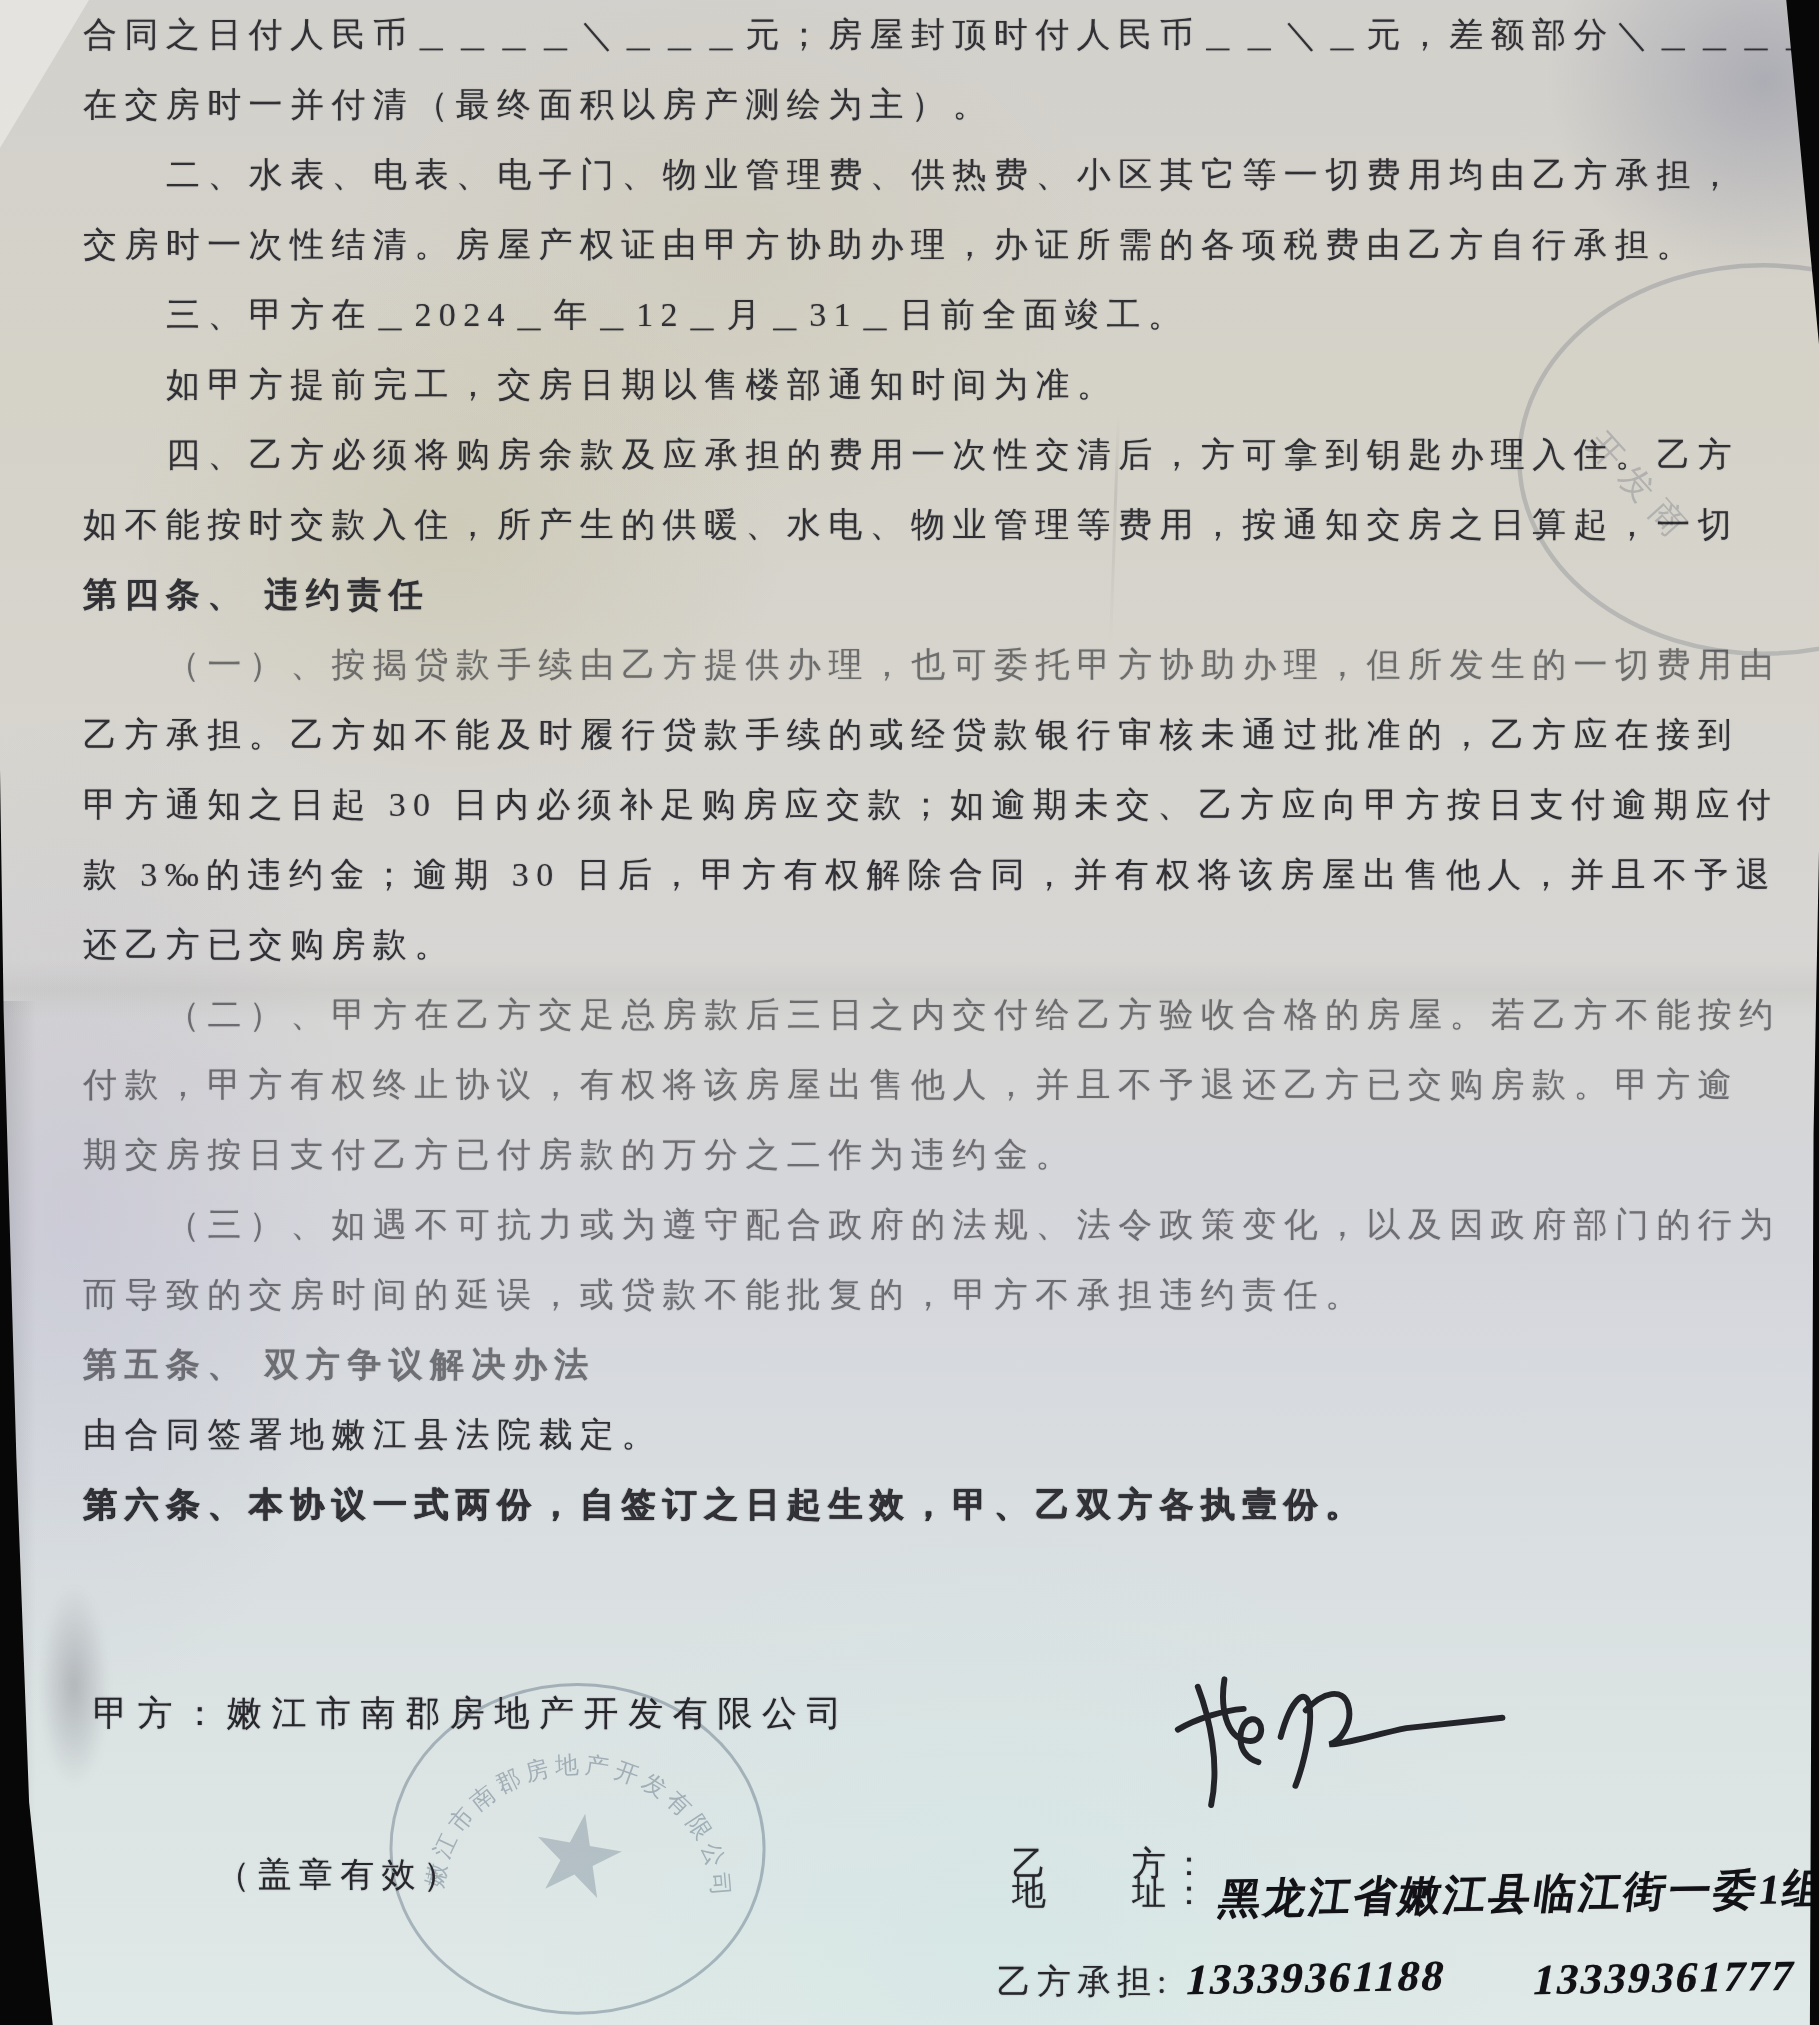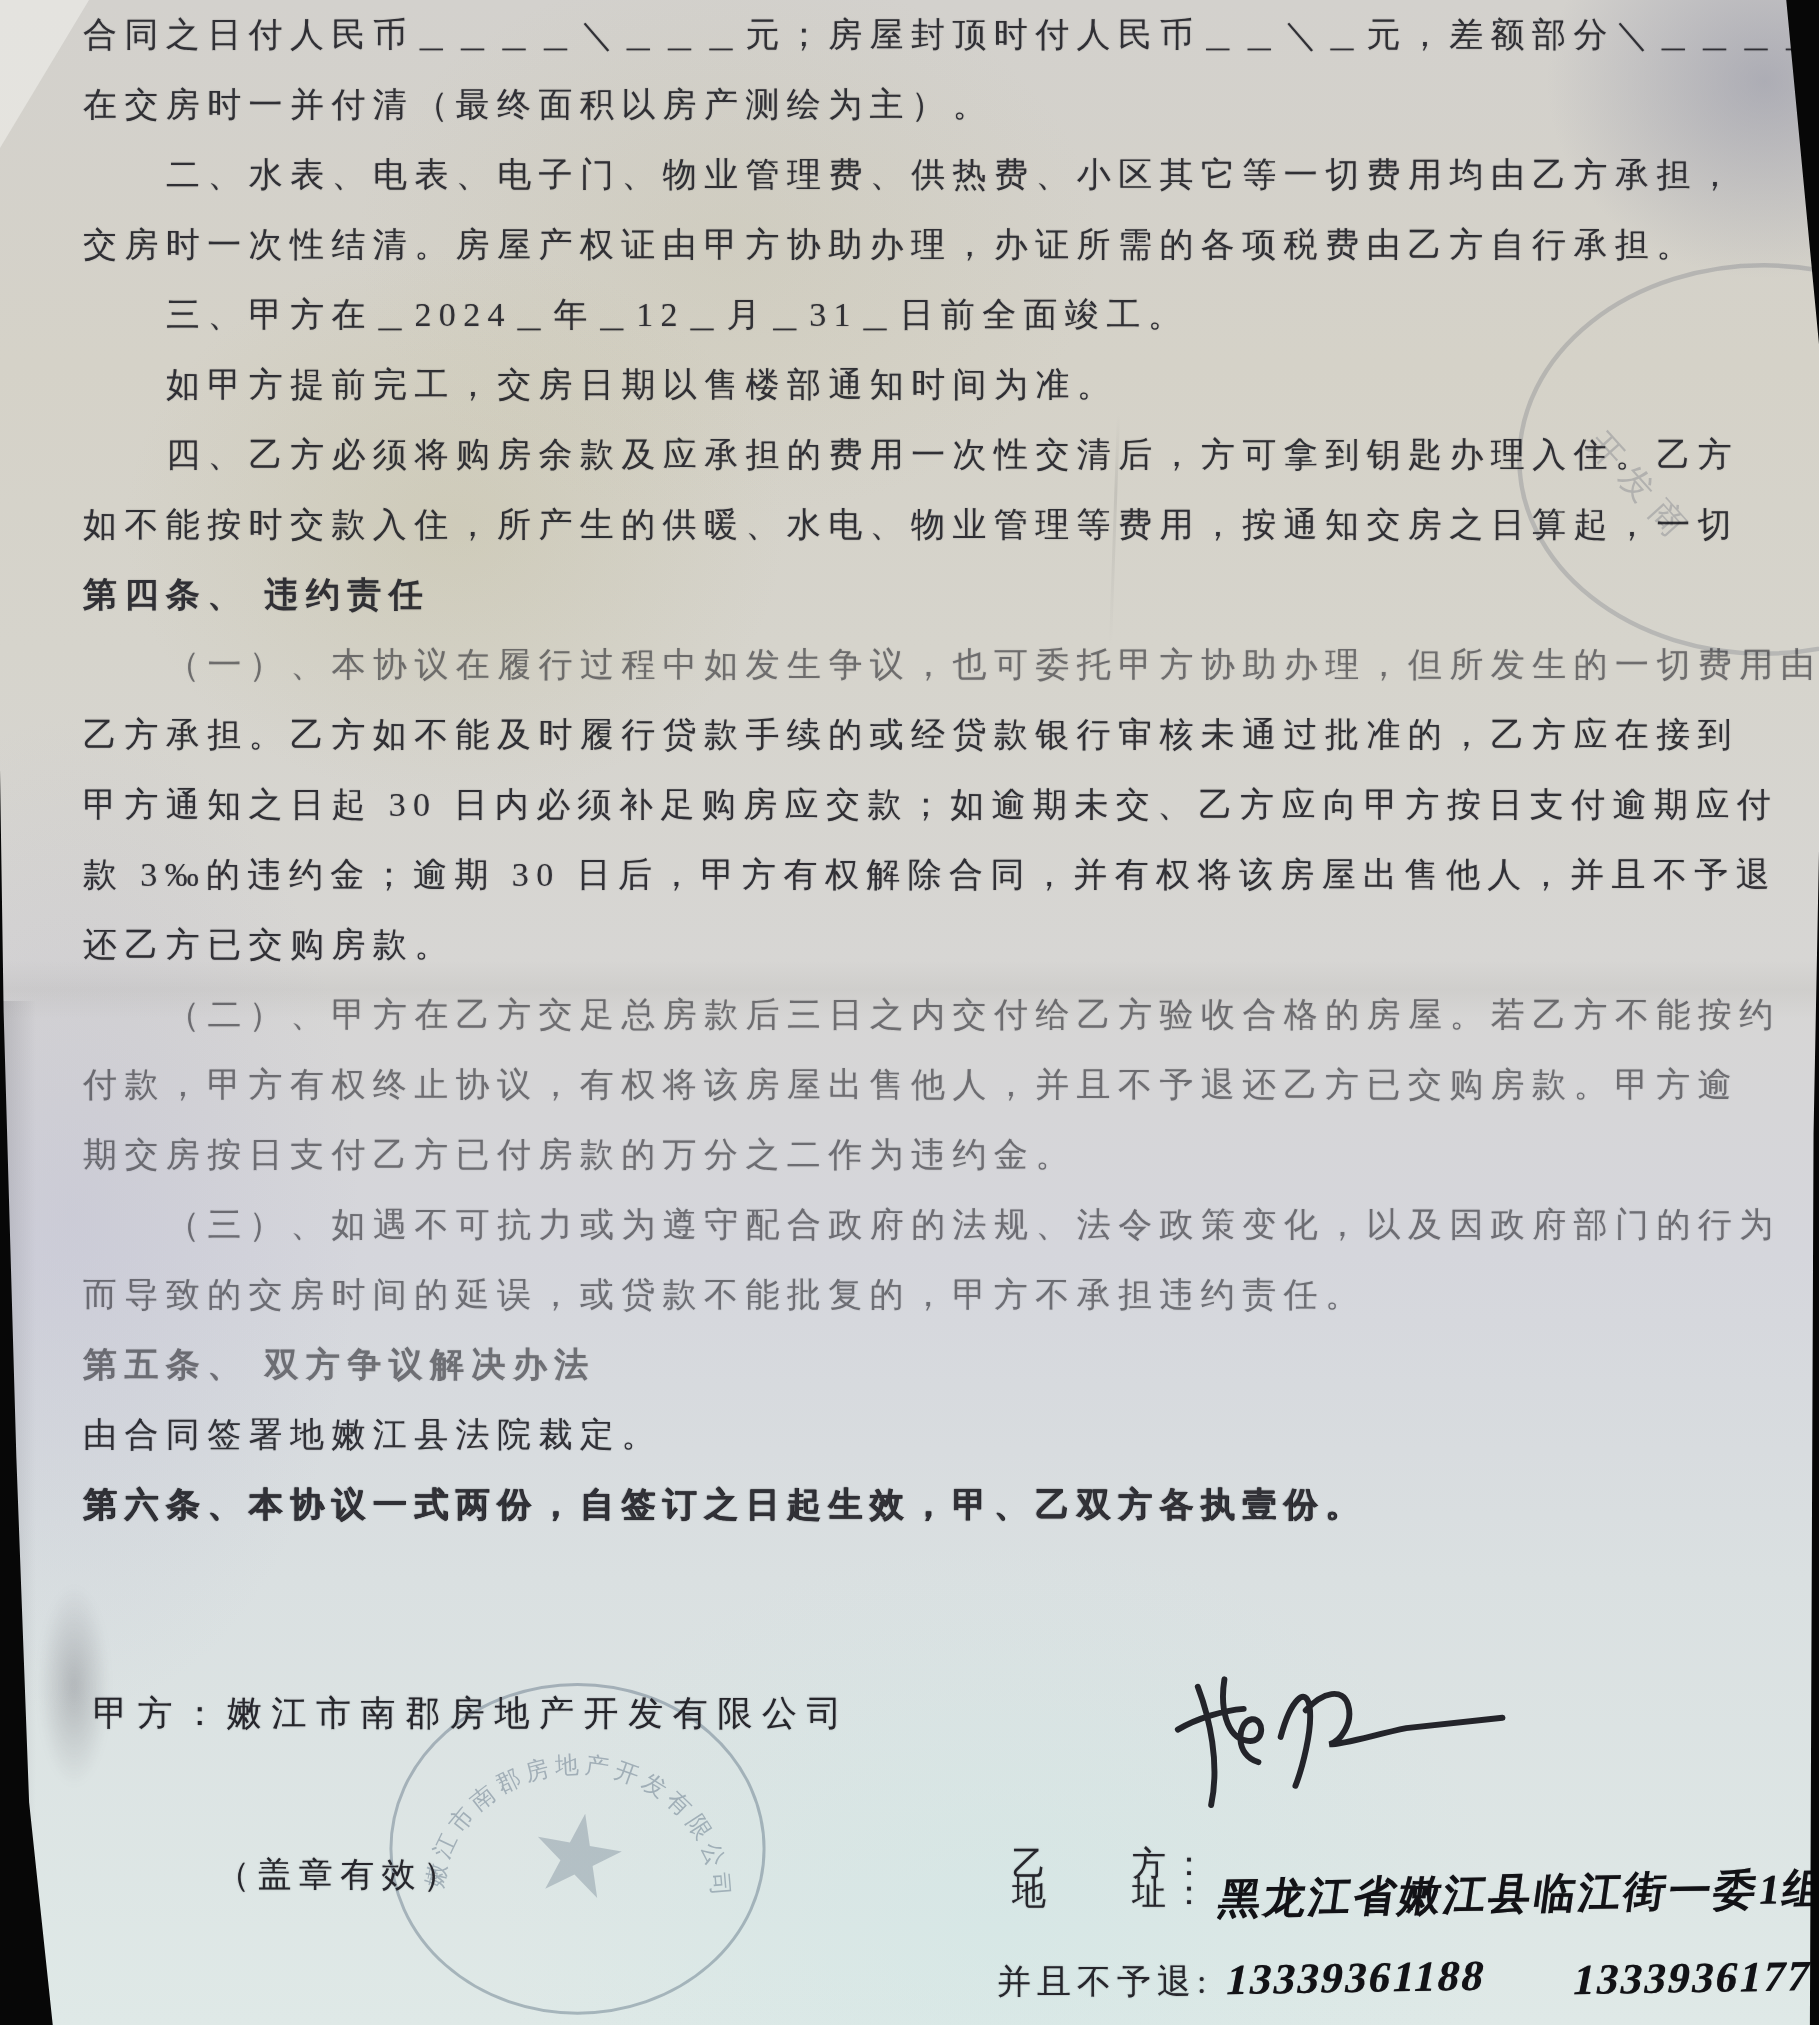--- a/index.html
+++ b/index.html
@@ -90,21 +90,21 @@
   <div class="doc-body">
       <div class="line t1">合同之日付人民币＿＿＿＿＼＿＿＿元；房屋封顶时付人民币＿＿＼＿元，差额部分＼＿＿＿＿元</div>
       <div class="line t1">在交房时一并付清（最终面积以房产测绘为主）。</div>
       <div class="line indent t1">二、水表、电表、电子门、物业管理费、供热费、小区其它等一切费用均由乙方承担，</div>
       <div class="line t1">交房时一次性结清。房屋产权证由甲方协助办理，办证所需的各项税费由乙方自行承担。</div>
       <div class="line indent t1">三、甲方在＿2024＿年＿12＿月＿31＿日前全面竣工。</div>
       <div class="line indent t1">如甲方提前完工，交房日期以售楼部通知时间为准。</div>
       <div class="line indent t1">四、乙方必须将购房余款及应承担的费用一次性交清后，方可拿到钥匙办理入住。乙方</div>
       <div class="line t1">如不能按时交款入住，所产生的供暖、水电、物业管理等费用，按通知交房之日算起，一切</div>
       <div class="line t1 heading">第四条、 违约责任</div>
-      <div class="line indent t2">（一）、本协议在履行过程中如发生争议，也可委托甲方协助办理，但所发生的一切费用由</div>
+      <div class="line indent t2">（一）、按揭贷款手续由乙方提供办理，也可委托甲方协助办理，但所发生的一切费用由</div>
       <div class="line t1">乙方承担。乙方如不能及时履行贷款手续的或经贷款银行审核未通过批准的，乙方应在接到</div>
       <div class="line t1">甲方通知之日起 30 日内必须补足购房应交款；如逾期未交、乙方应向甲方按日支付逾期应付</div>
       <div class="line t1">款 3‰的违约金；逾期 30 日后，甲方有权解除合同，并有权将该房屋出售他人，并且不予退</div>
       <div class="line t1">还乙方已交购房款。</div>
       <div class="line indent t2">（二）、甲方在乙方交足总房款后三日之内交付给乙方验收合格的房屋。若乙方不能按约</div>
       <div class="line t2">付款，甲方有权终止协议，有权将该房屋出售他人，并且不予退还乙方已交购房款。甲方逾</div>
       <div class="line t2">期交房按日支付乙方已付房款的万分之二作为违约金。</div>
       <div class="line indent t2">（三）、如遇不可抗力或为遵守配合政府的法规、法令政策变化，以及因政府部门的行为</div>
       <div class="line t2">而导致的交房时间的延误，或贷款不能批复的，甲方不承担违约责任。</div>
       <div class="line t2 heading">第五条、 双方争议解决办法</div>
@@ -146,18 +146,18 @@
                M206,60 C230,34 256,30 263,52 C271,78 252,102 238,106
                C258,106 302,92 342,84 L472,70" stroke="#14141a" stroke-width="8" fill="none" stroke-linecap="round" opacity="0.92"></path>
     </svg>
   </div>
 
   <div class="printed" style="left:1012px;top:1862px;letter-spacing:6px;">
     <span>地　　址：</span><span class="hand addr-value">黑龙江省嫩江县临江街一委1组13号</span>
   </div>
 
   <div class="printed" style="left:997px;top:1954px;letter-spacing:6px;">
-    <span>并且不予退:</span>
+    <span>乙方承担:</span>
     <span class="hand phone-number">13339361188</span><span class="phone-gap"></span><span class="hand phone-number">13339361777</span>
   </div>
 
 </div>
 
 
 </body></html>

